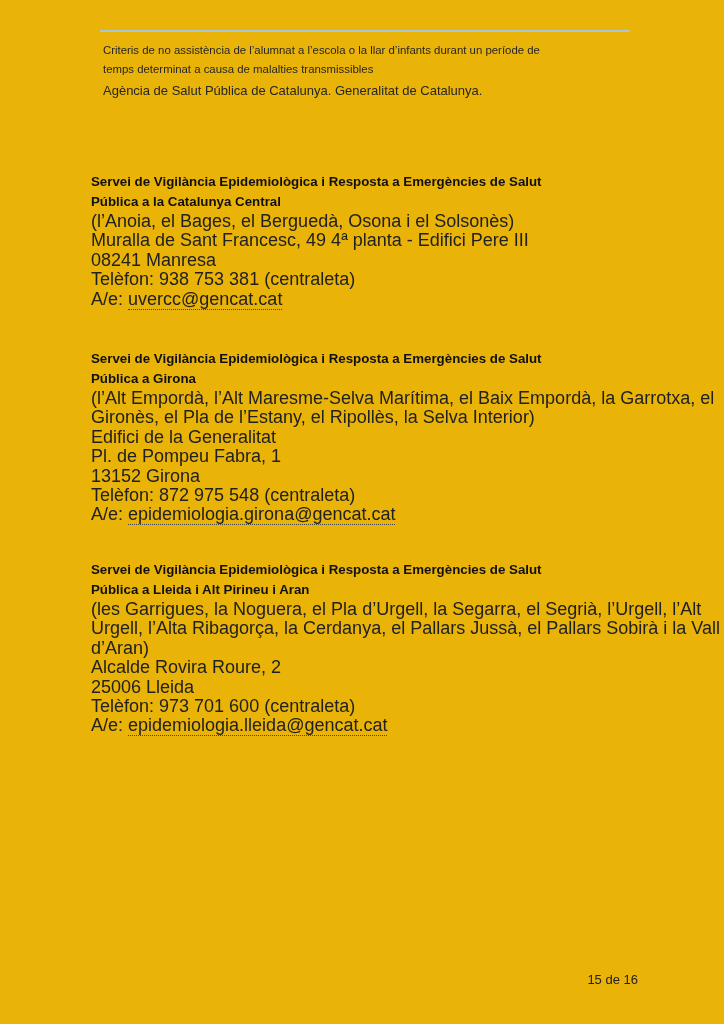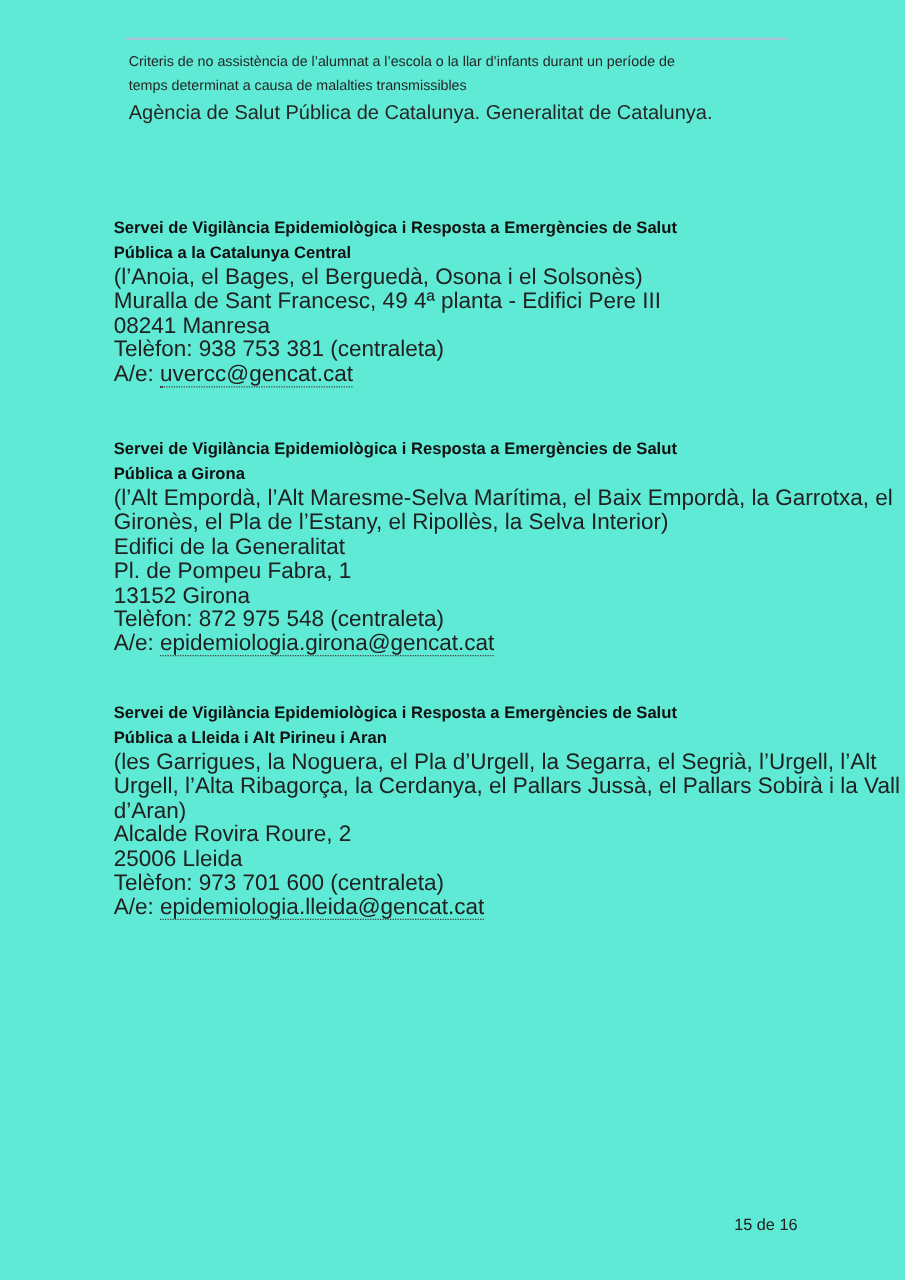--- a/index.html
+++ b/index.html
@@ -1,21 +1,21 @@
 <!DOCTYPE html>
 <html lang="ca"><head>
 <meta charset="utf-8">
 <title>Document</title>
 <style>
   html, body { margin: 0; padding: 0; background: #ffffff; }
   .page {
     position: relative;
     width: 724px;
     height: 1024px;
-    background: #5eead4;
+    background: #eab308;
     font-family: "Liberation Sans", "DejaVu Sans", sans-serif;
     color: #212121;
     overflow: hidden;
   }
   .top-rule {
     position: absolute;
     left: 100px;
     top: 30px;
     width: 530px;
     height: 2px;
@@ -28,21 +28,21 @@
     width: 525px;
   }
   .doc-title-line {
     font-size: 11.4px;
     line-height: 18.5px;
     white-space: nowrap;
     color: #262626;
   }
   .agency-line {
     margin-top: 4px;
-    font-size: 16px;
+    font-size: 13px;
     line-height: 18.5px;
     white-space: nowrap;
     color: #262626;
   }
   .contact-section {
     position: absolute;
     left: 91px;
     width: 525px;
     margin-top: 20px;
   }

